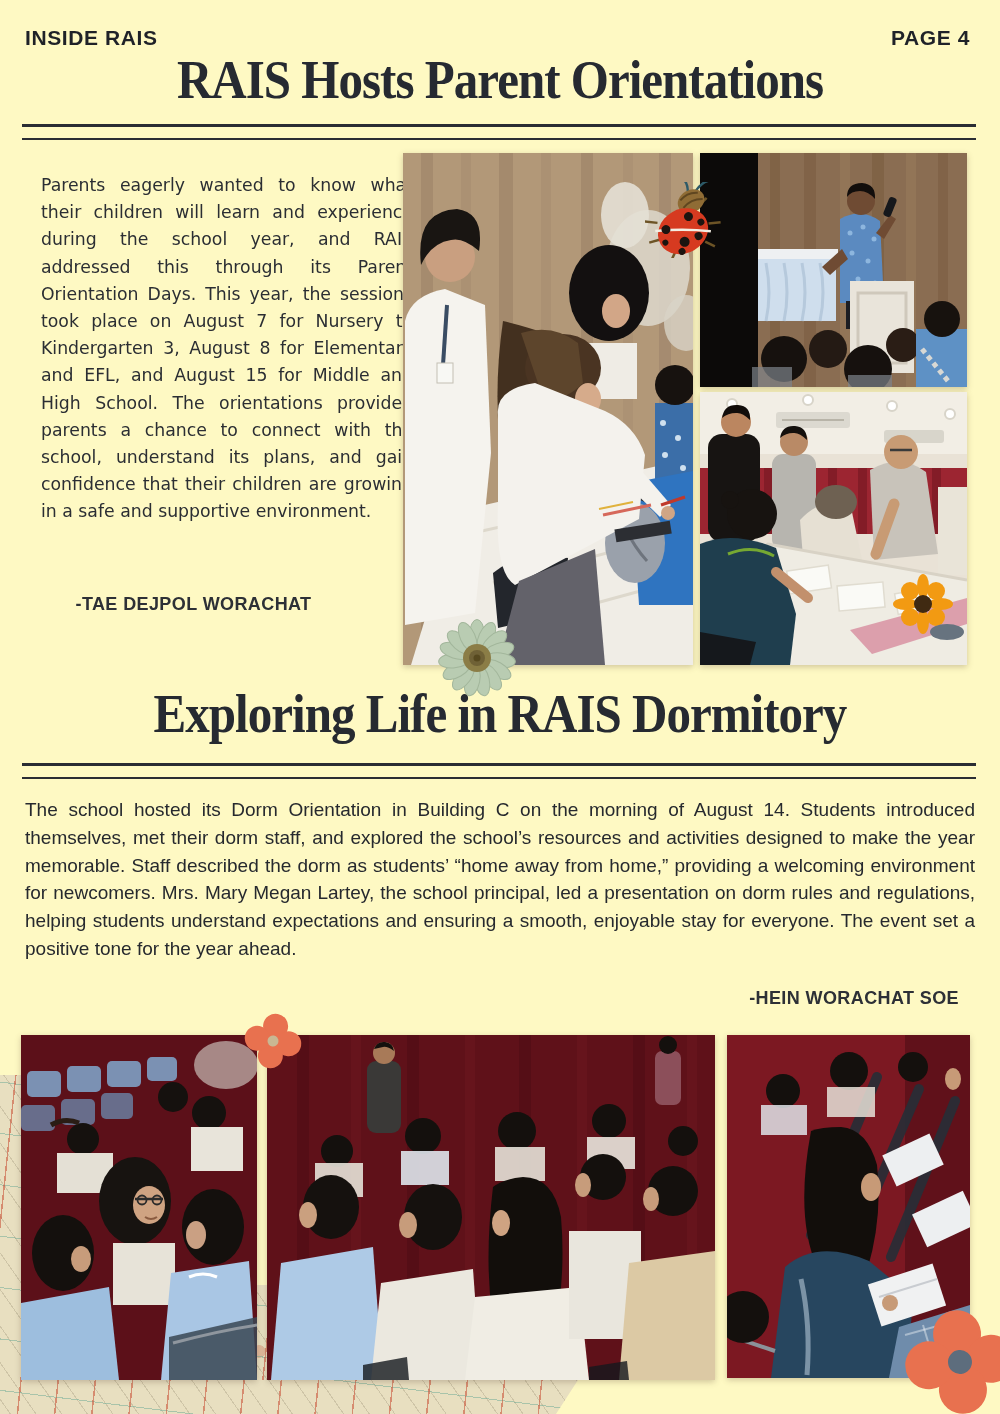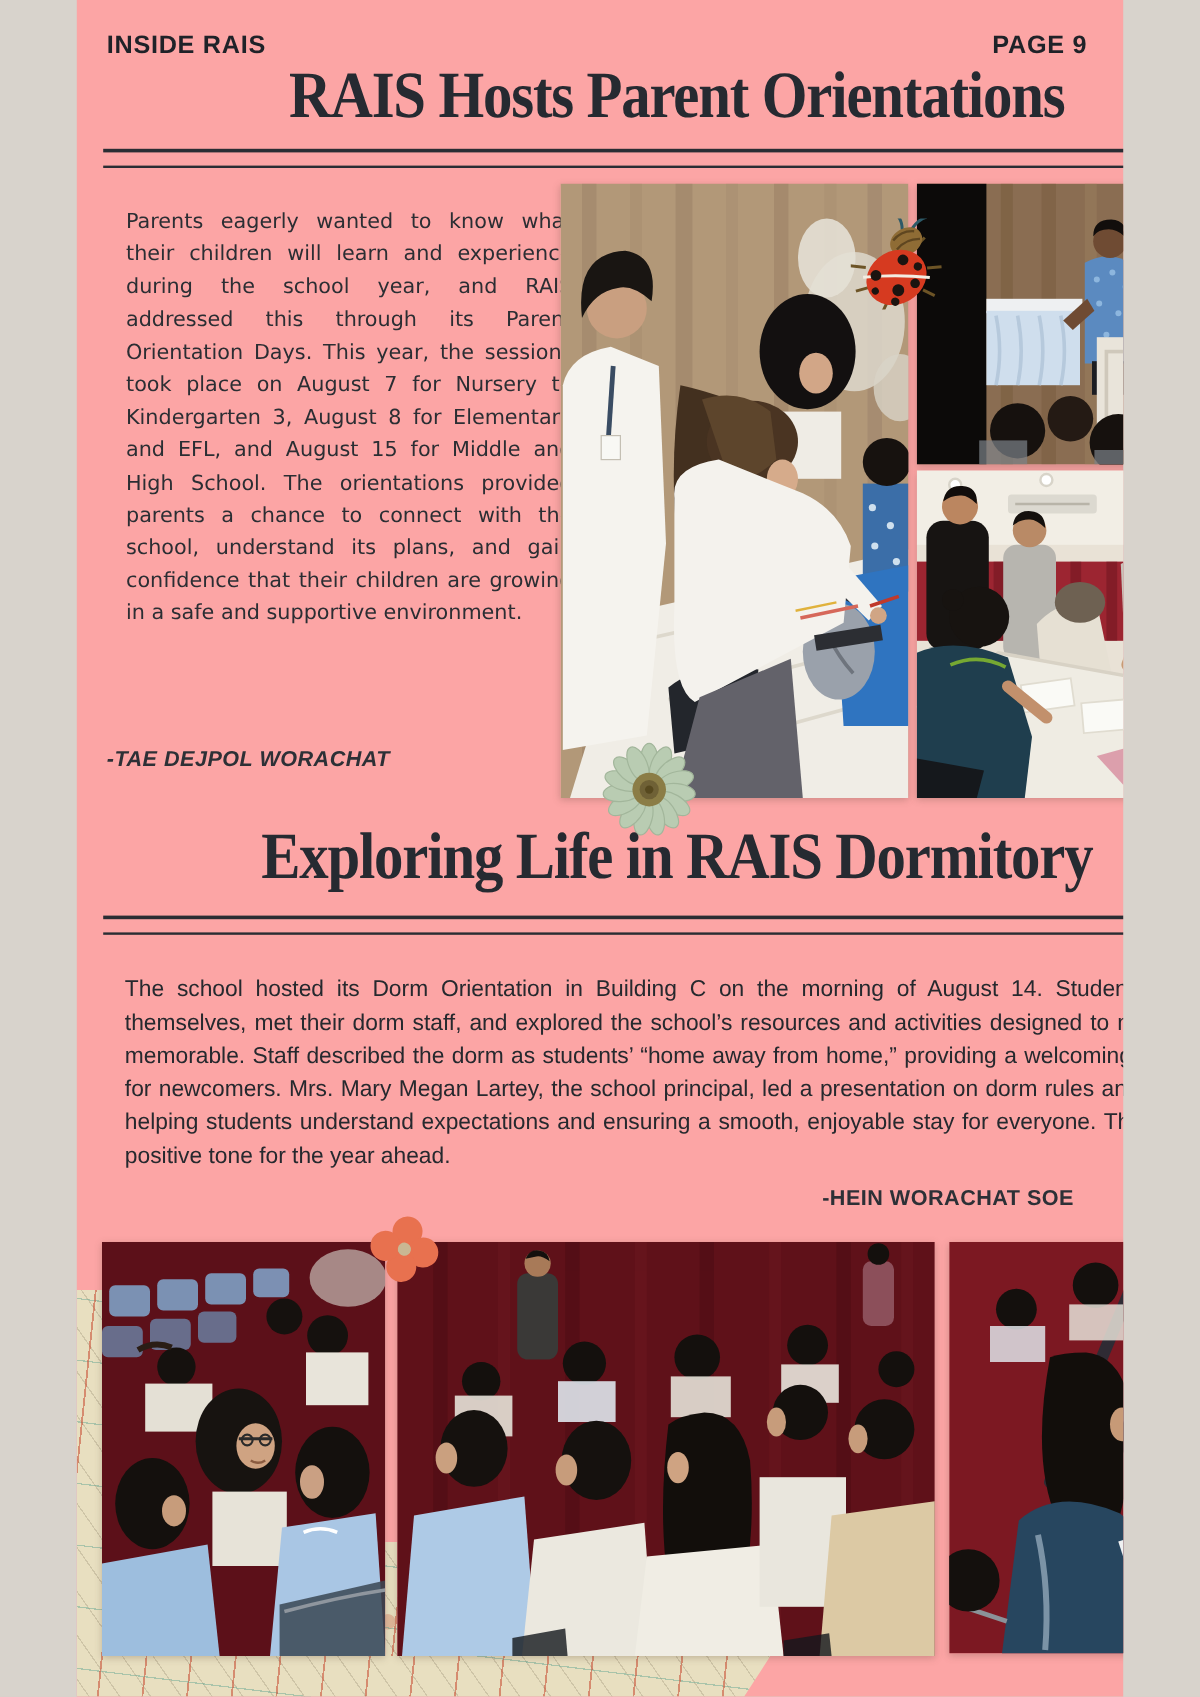--- a/index.html
+++ b/index.html
@@ -1,18 +1,18 @@
 <!DOCTYPE html>
 <html><head>
 <meta charset="utf-8">
 <style>
   html,body{margin:0;padding:0;background:#d8d3cc;}
   .page{
-    position:relative;width:872px;height:1414px;margin:0 auto;
-    background:#fca5a5;overflow:hidden;color:#23262c;
+    position:relative;width:1000px;height:1414px;margin:0 auto;
+    background:#fef9c3;overflow:hidden;color:#23262c;
     font-family:"Liberation Sans",sans-serif;
   }
   .masthead{
     position:absolute;top:26px;font-size:21px;font-weight:700;
     letter-spacing:.6px;color:#1f2228;
   }
   .masthead.left{left:25px;}
   .masthead.right{right:30px;}
   .headline{
     position:absolute;left:0;width:1000px;text-align:center;margin:0;
@@ -25,29 +25,29 @@
   .r1a{top:124px;height:3px;}
   .r1b{top:138px;height:2px;}
   .r2a{top:763px;height:3px;}
   .r2b{top:777px;height:2px;}
   .para1{
     position:absolute;left:25px;top:156px;width:372px;margin:16px;
     font-family:"DejaVu Sans",sans-serif;font-size:17.3px;line-height:27.2px;
     text-align:justify;color:#2b2e33;
   }
   .para2{
-    position:absolute;left:25px;top:796px;width:950px;margin:15px;
+    position:absolute;left:25px;top:796px;width:950px;margin:0;
     font-family:"Liberation Sans",sans-serif;font-size:19px;line-height:27.8px;
     text-align:justify;color:#26292e;
   }
   .byline{
     position:absolute;font-weight:700;font-size:18px;letter-spacing:.4px;
     color:#2d3036;white-space:nowrap;
   }
-  .byline.b1{left:25px;top:622px;width:337px;text-align:left;font-style:italic;}
+  .byline.b1{left:25px;top:594px;width:337px;text-align:center;}
   .byline.b2{right:41px;top:988px;text-align:right;}
   figure.photo{position:absolute;margin:0;box-shadow:0 2px 6px rgba(90,70,55,.28);}
   figure.photo svg{display:block;}
   .pl {left:403px;top:153px;width:290px;height:512px;}
   .ptr{left:700px;top:153px;width:267px;height:234px;}
   .pbr{left:700px;top:392px;width:267px;height:273px;}
   .p1 {left:21px;top:1035px;width:236px;height:345px;}
   .p2 {left:267px;top:1035px;width:448px;height:345px;}
   .p3 {left:727px;top:1035px;width:243px;height:343px;}
   .decor{position:absolute;}
@@ -68,21 +68,21 @@
     clip-path:polygon(0 0,26px 0,26px 305px,578px 305px,556px 339px,0 339px);
   }
   .map-gap{left:257px;top:1285px;width:10px;height:95px;}
 </style>
 </head>
 <body>
 
 <div class="page">
 
   <div class="masthead left">INSIDE RAIS</div>
-  <div class="masthead right">PAGE 9</div>
+  <div class="masthead right">PAGE 4</div>
 
   <h1 class="headline h1">RAIS Hosts Parent Orientations</h1>
   <div class="rule r1a"></div>
   <div class="rule r1b"></div>
   <p class="para1">Parents eagerly wanted to know what their children will learn and experience during the school year, and RAIS addressed this through its Parent Orientation Days. This year, the sessions took place on August 7 for Nursery to Kindergarten 3, August 8 for Elementary and EFL, and August 15 for Middle and High School. The orientations provided parents a chance to connect with the school, understand its plans, and gain confidence that their children are growing in a safe and supportive environment.</p>
   <div class="byline b1">-TAE DEJPOL WORACHAT</div>
 
   <figure class="photo pl" aria-label="Parents signing in at a registration table">
     <svg width="290" height="512" viewBox="0 0 290 512" role="img">
       <rect width="290" height="512" fill="#b29878"></rect>

